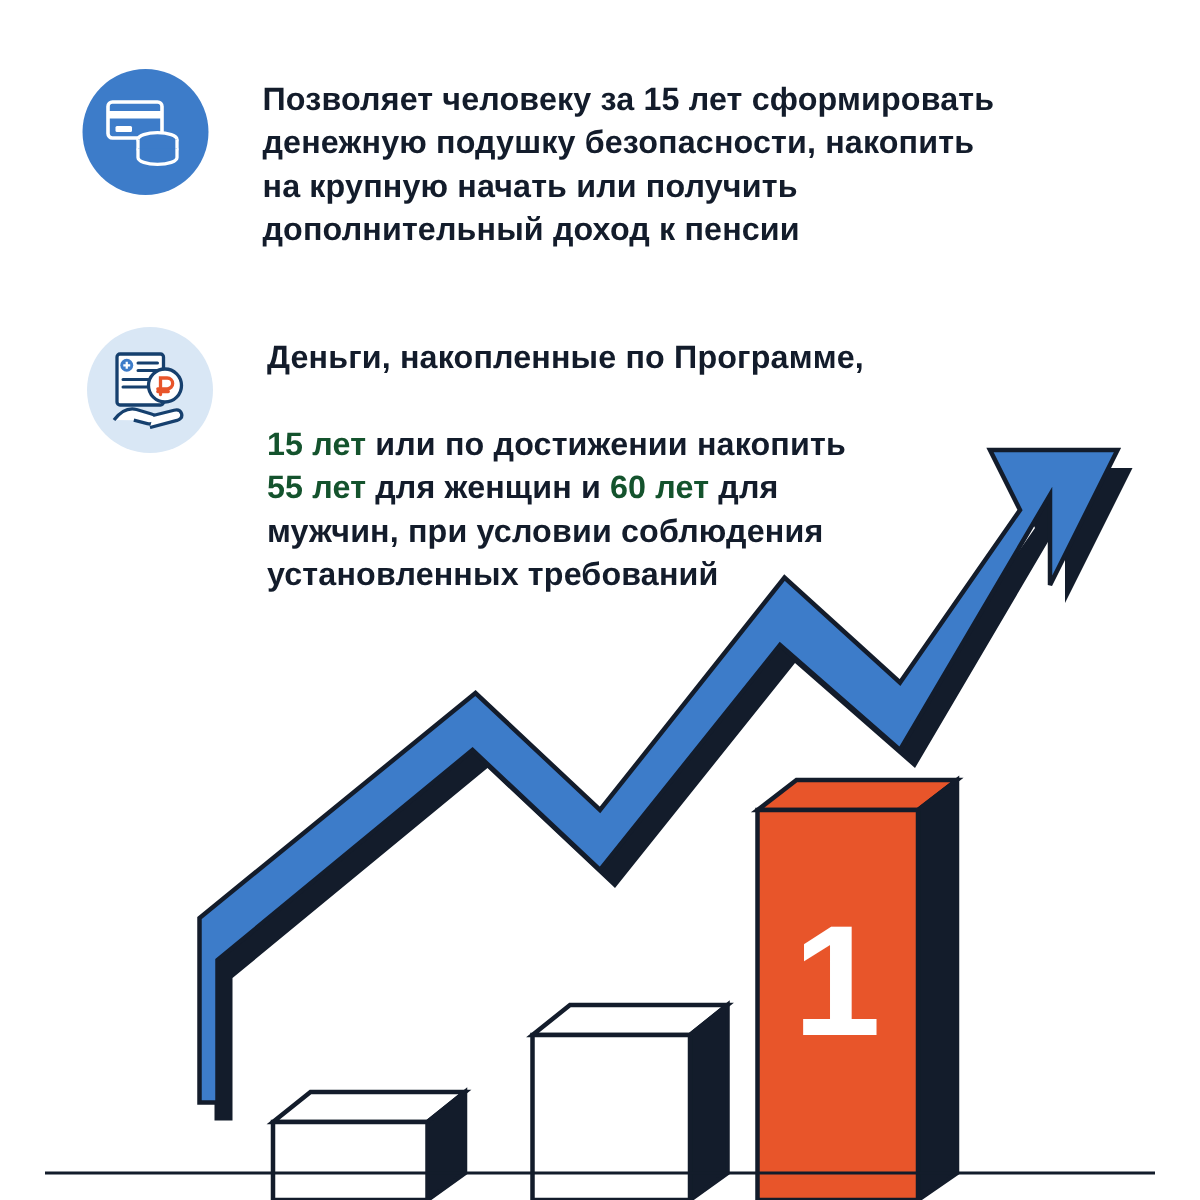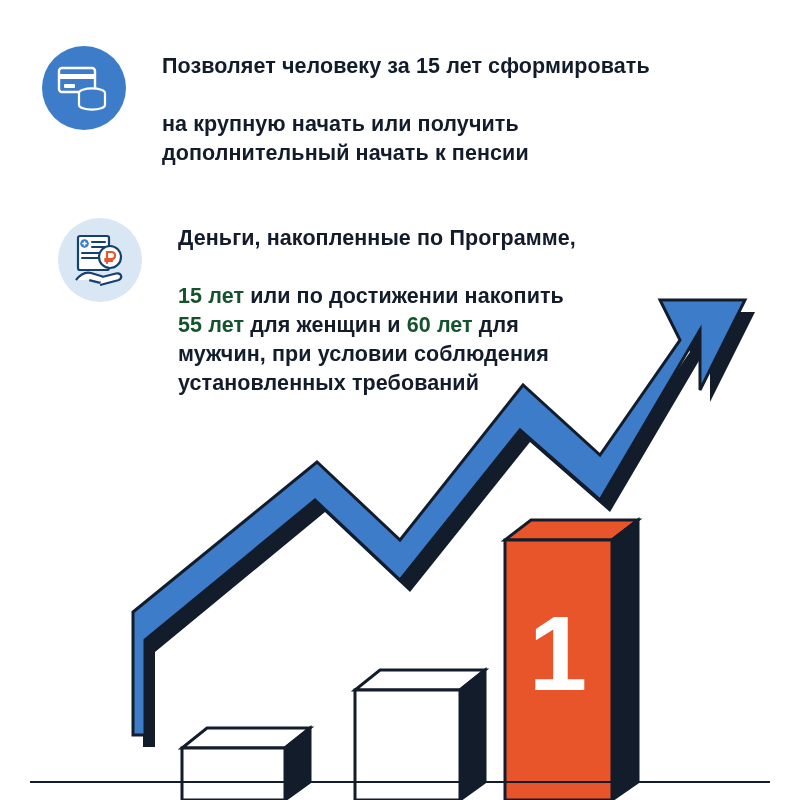--- a/index.html
+++ b/index.html
@@ -15,21 +15,21 @@
     font-family: "Liberation Sans", sans-serif;
   }
 
   
   .bullet {
     position: absolute;
     display: flex;
     align-items: flex-start;
     z-index: 5;
   }
-  #bullet-1 { left: 42px; top: 46px; justify-content: space-between; }
+  #bullet-1 { left: 55px; top: 46px; justify-content: space-between; }
   #bullet-2 { left: 58px; top: 218px; }
 
   .bullet-icon {
     width: 84px;
     height: 84px;
     border-radius: 50%;
     background: #3d7cc9;
     flex: 0 0 auto;
     position: relative;
     display: flex;
@@ -113,23 +113,23 @@
       <rect x="2" y="3" width="36" height="24" rx="3" fill="none" stroke="#ffffff" stroke-width="2.4"></rect>
       <rect x="2" y="9" width="36" height="5" fill="#ffffff"></rect>
       <rect x="7" y="19" width="11" height="4" rx="1" fill="#ffffff"></rect>
       <ellipse cx="35" cy="28" rx="13" ry="4.6" fill="#3d7cc9" stroke="#ffffff" stroke-width="2.2"></ellipse>
       <path d="M22,28 v6 a13,4.6 0 0 0 26,0 v-6" fill="#3d7cc9" stroke="#ffffff" stroke-width="2.2"></path>
       <path d="M22,34 v6 a13,4.6 0 0 0 26,0 v-6" fill="#3d7cc9" stroke="#ffffff" stroke-width="2.2"></path>
     </svg>
   </div>
   <div class="bullet-text">
     <span>Позволяет человеку за 15 лет сформировать</span><br>
-    <br>
+    <span>денежную подушку безопасности, накопить</span><br>
     <span>на крупную начать или получить</span><br>
-    <span>дополнительный начать к пенсии</span>
+    <span>дополнительный доход к пенсии</span>
   </div>
 </div>
 
 <div class="bullet" id="bullet-2">
   <div class="bullet-icon light">
     <svg width="56" height="52" viewBox="0 0 56 52" xmlns="http://www.w3.org/2000/svg">
       <rect x="6" y="2" width="31" height="34" rx="2" fill="#ffffff" stroke="#16406e" stroke-width="2.2"></rect>
       <circle cx="12.5" cy="9.5" r="4.3" fill="#3d7cc9"></circle>
       <path d="M12.5,7.2 v4.6 M10.2,9.5 h4.6" stroke="#ffffff" stroke-width="1.5"></path>
       <path d="M20,8 h13 M20,13 h13 M10,19 h23 M10,24 h16" stroke="#16406e" stroke-width="2" stroke-linecap="round"></path>

